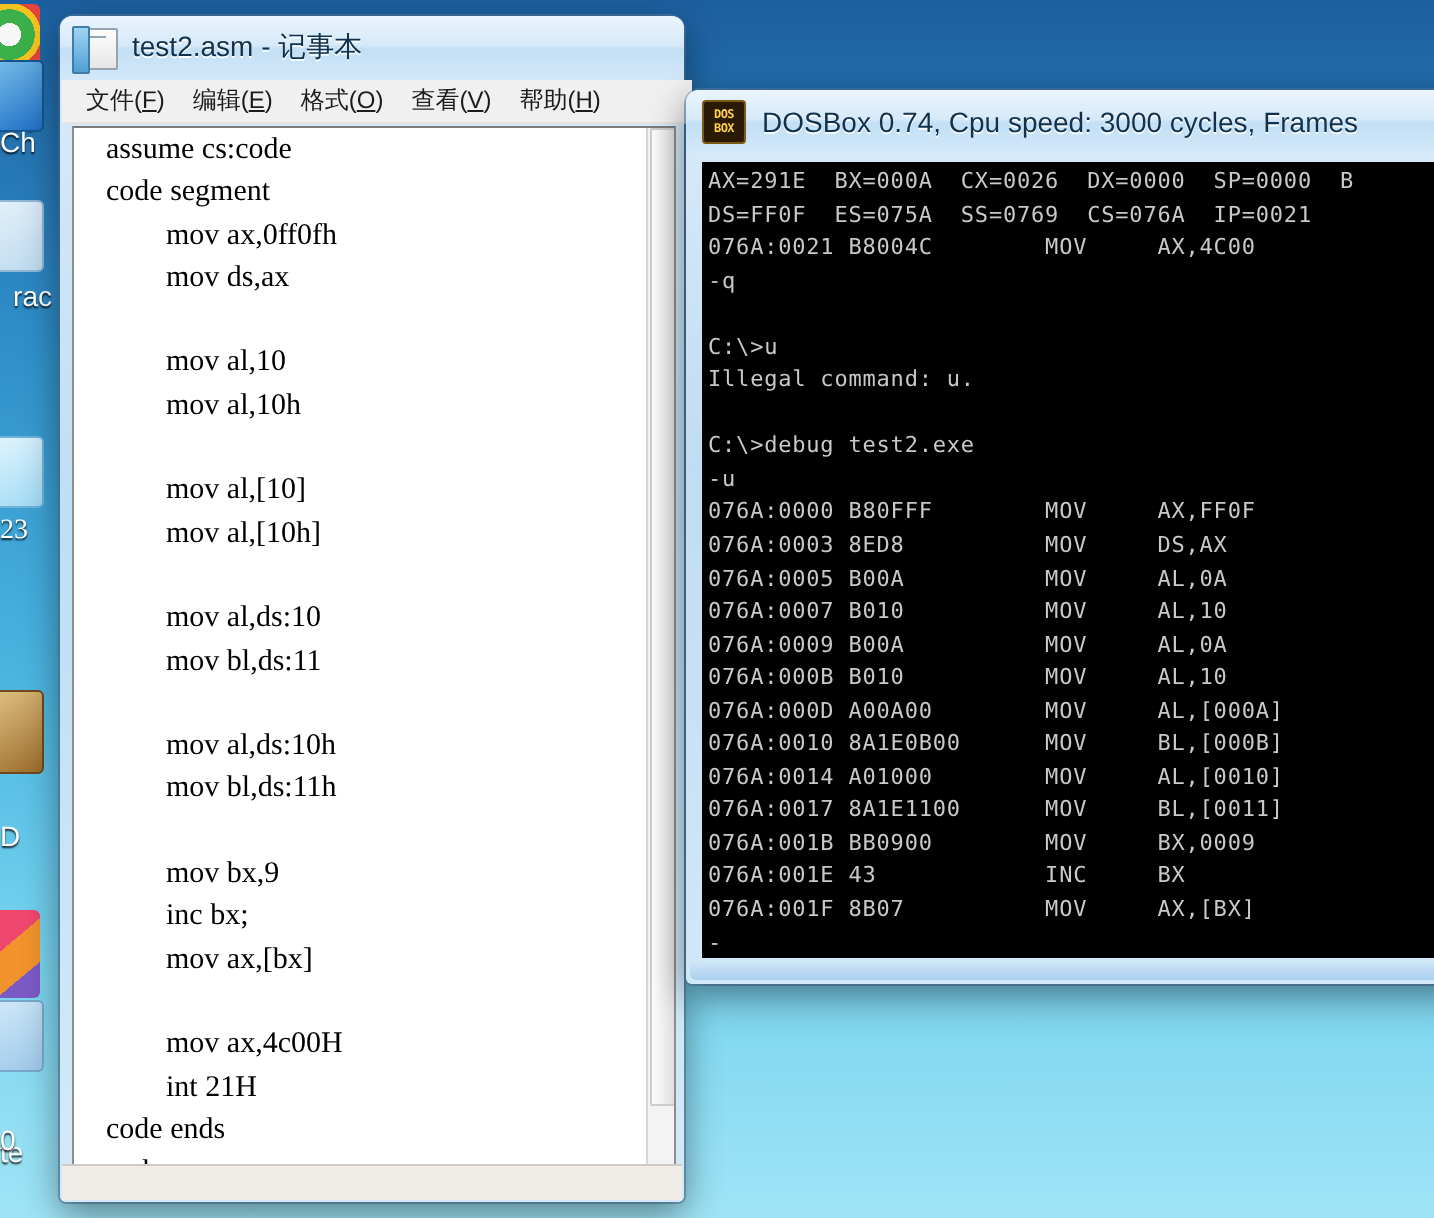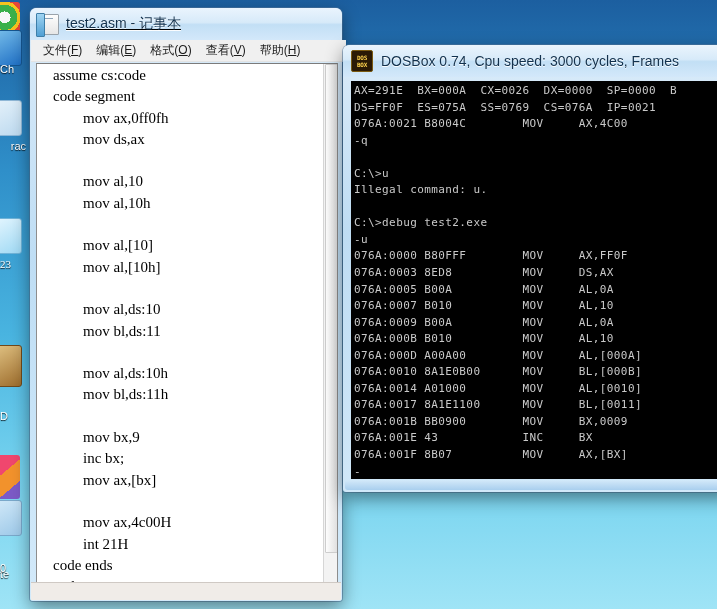--- a/index.html
+++ b/index.html
@@ -14,42 +14,42 @@
     background:linear-gradient(180deg,#1c5fa0 0%,#2f8fc9 28%,#49b4e0 55%,#76d3ef 78%,#9fe4f6 100%);
   }
   .desk-col{
     position:absolute;left:0;top:0;width:26px;height:609px;
     overflow:hidden;
   }
   .desk-ico{
     position:absolute;left:-14px;width:34px;height:34px;border-radius:3px;
   }
   .desk-lbl{
-    position:absolute;left:0;width:26px;color:#fff;font-size:11px;
+    position:absolute;left:0;width:26px;color:#fff;font-size:14px;
     text-shadow:0 1px 1px rgba(0,0,0,.85);white-space:nowrap;overflow:hidden;
   }
   
   .win{
     position:absolute;
     border-radius:7px 7px 3px 3px;
     box-shadow:0 6px 18px rgba(0,0,0,.45), 0 0 0 1px rgba(90,130,170,.55);
     background:linear-gradient(180deg,rgba(225,240,252,.97) 0%,rgba(198,225,246,.95) 42%,rgba(214,234,250,.95) 100%);
   }
   .win-titlebar{
     height:32px;position:relative;
     border-radius:6px 6px 0 0;
     background:linear-gradient(180deg,#eaf4fd 0%,#d7eaf9 45%,#c2dff5 52%,#d3e8fa 100%);
     display:flex;align-items:center;padding-left:8px;
   }
   .win-title{
     font-size:14px;color:#12314d;white-space:nowrap;overflow:hidden;
     text-shadow:0 1px 0 rgba(255,255,255,.9);
   }
   
-  #notepad{left:30px;top:8px;width:312px;height:593px;text-decoration:underline;}
+  #notepad{left:30px;top:8px;width:312px;height:593px;}
   #np-icon{
     width:19px;height:19px;margin-right:7px;position:relative;flex:0 0 auto;
     background:linear-gradient(180deg,#fdfdfd 0%,#e6e6e6 100%);
     border:1px solid #9aa3ab;border-radius:1px;
   }
   #np-icon:before{
     content:"";position:absolute;left:2px;top:3px;width:12px;height:1px;
     box-shadow:0 0 0 0 #7a8punkt,0 3px 0 0 #8fa6bb,0 6px 0 0 #8fa6bb,0 9px 0 0 #8fa6bb;
     background:#8fa6bb;
   }

